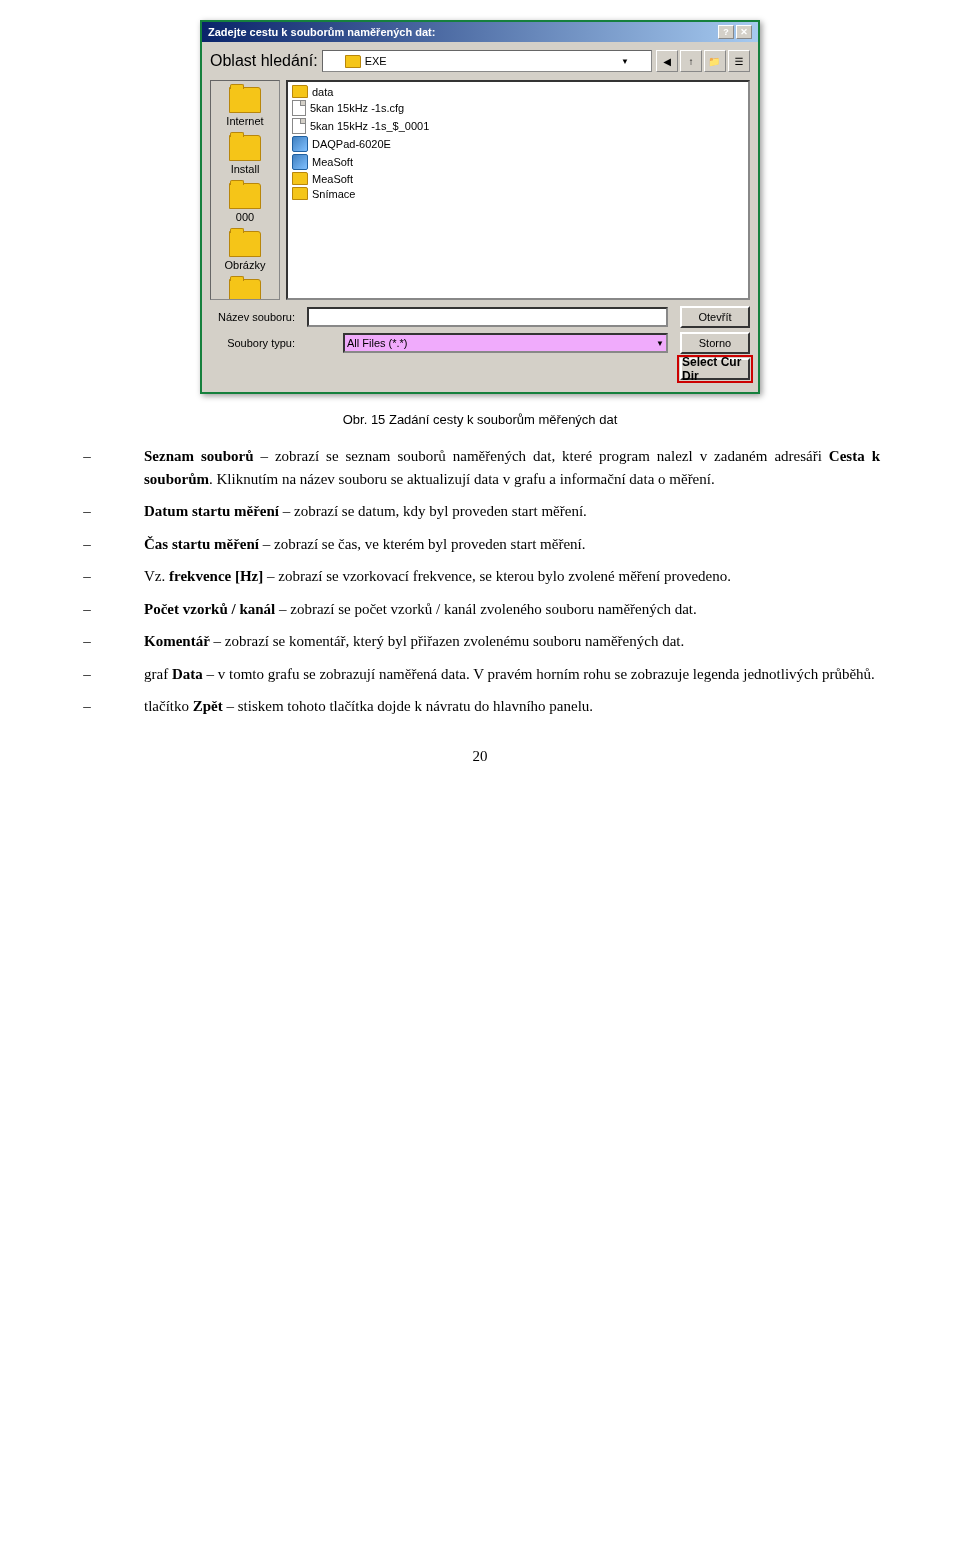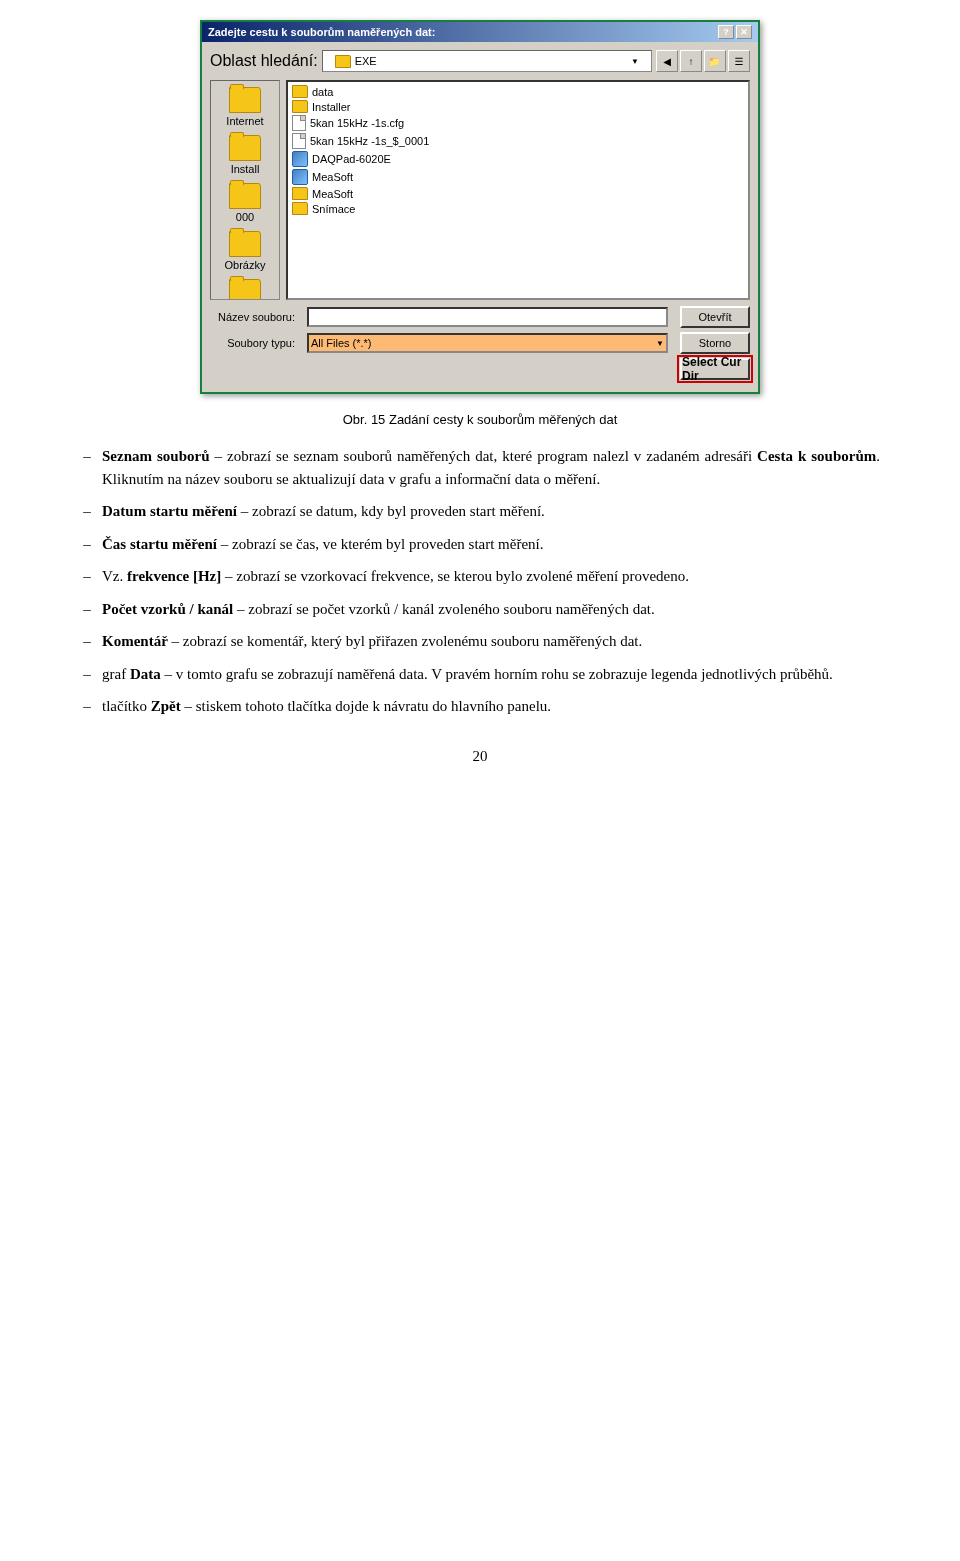--- a/index.html
+++ b/index.html
@@ -81,21 +81,21 @@
 
     .look-in-dropdown {
       flex: 1;
       height: 22px;
       background: #fff;
       border: 1px solid #888;
       border-top-color: #666;
       border-left-color: #666;
       display: flex;
       align-items: center;
-      padding: 0 12px;
+      padding: 0 22px;
       gap: 4px;
     }
 
     .folder-icon-sm {
       width: 16px;
       height: 13px;
       background: #f5c518;
       border: 1px solid #b8860b;
       border-radius: 0 2px 0 0;
       position: relative;
@@ -256,27 +256,28 @@
       height: 20px;
       background: #fff;
       border: 2px inset #888;
       padding: 0 2px;
       font-size: 11px;
     }
 
     .bottom-dropdown {
       flex: 1;
       height: 20px;
-      background: #fdba74;
+      background: #f0abfc;
       border: 2px inset #888;
       padding: 0 2px;
       font-size: 11px;
       display: flex;
       align-items: center;
       justify-content: space-between;
+      margin-left: 36px;
     }
 
     .bottom-btn {
       width: 70px;
       height: 22px;
       background: #d4d0c8;
       border: 2px outset #fff;
       border-bottom-color: #888;
       border-right-color: #888;
       font-size: 11px;
@@ -328,20 +329,21 @@
 
     .bullet-dash {
       flex-shrink: 0;
       width: 14px;
       text-align: center;
     }
 
     .bullet-text {
       flex: 1;
       text-align: justify;
+      margin-left: 42px;
     }
 
     .bullet-text b {
       font-weight: bold;
     }
 
     
     .page-number {
       text-align: center;
       margin-top: 30px;
@@ -410,24 +412,20 @@
               <span class="shortcut-label">Dokumenty</span>
             </div>
           </div>
 
           <div class="files-panel">
             <div class="file-item">
               <div class="file-icon-folder"></div>
               <span>data</span>
             </div>
             <div class="file-item">
-              <div class="file-icon-folder"></div>
-              <span>Installer</span>
-            </div>
-            <div class="file-item">
               <div class="file-icon-doc"></div>
               <span>5kan 15kHz -1s.cfg</span>
             </div>
             <div class="file-item">
               <div class="file-icon-doc"></div>
               <span>5kan 15kHz -1s_$_0001</span>
             </div>
             <div class="file-item">
               <div class="file-icon-exe"></div>
               <span>DAQPad-6020E</span>

